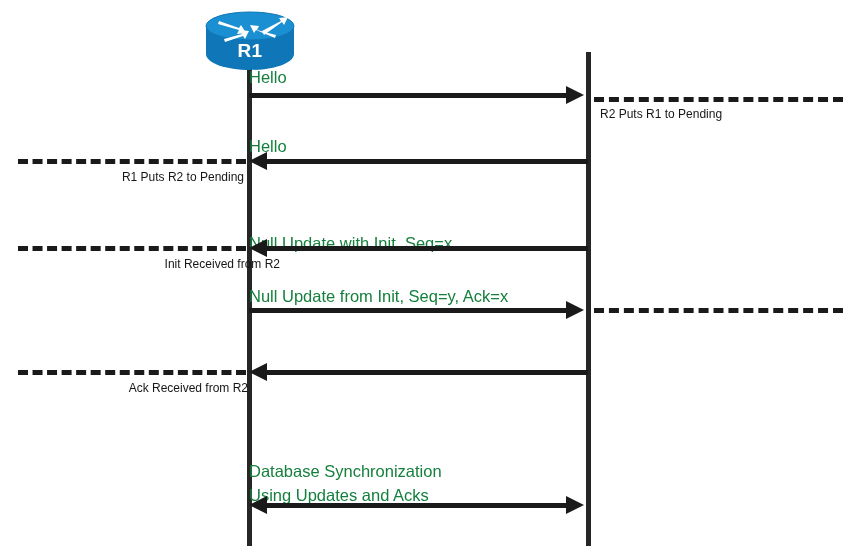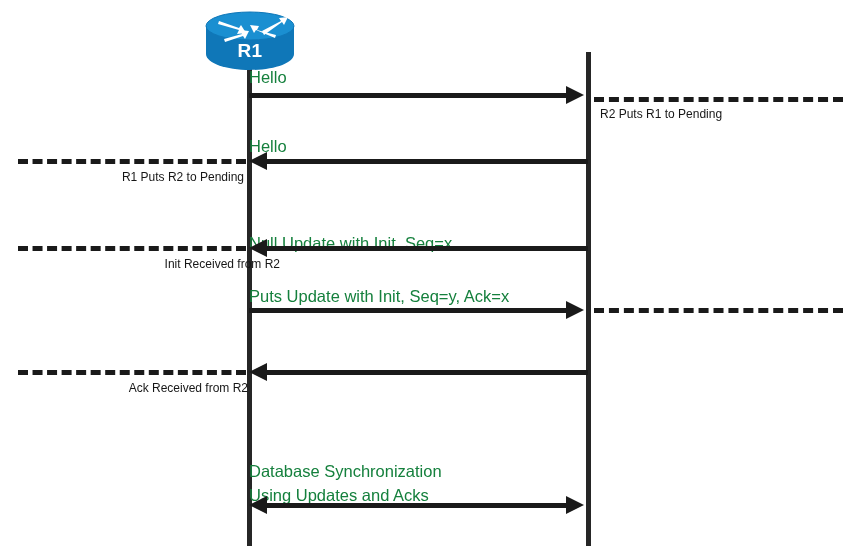--- a/index.html
+++ b/index.html
@@ -127,21 +127,21 @@
 
   <div class="msg-label" style="left:249px; top:209px; width:339px;margin-top:25px;">Null Update with Init, Seq=x</div>
   <div class="msg" style="left:266px; top:246px; width:322px;"></div>
   <div class="arrowhead left" style="left:249px; top:239px;"></div>
 
   <div class="dashline" style="left:18px; top:246px; width:228px;"></div>
   <div class="note right-align" style="left:0px; top:254px; width:244px;padding-left:36px;">
     <div>Init Received from R2</div>
   </div>
 
-  <div class="msg-label" style="left:249px; top:287px; width:339px;">Puts Update with Init, Seq=y, Ack=x</div>
+  <div class="msg-label" style="left:249px; top:287px; width:339px;">Null Update from Init, Seq=y, Ack=x</div>
   <div class="msg" style="left:249px; top:308px; width:321px;"></div>
   <div class="arrowhead right" style="left:566px; top:301px;"></div>
 
   <div class="dashline" style="left:594px; top:308px; width:249px;"></div>
   <div class="note left-align" style="left:600px; top:315px; width:261px;">
   </div>
 
   <div class="msg" style="left:266px; top:370px; width:322px;"></div>
   <div class="arrowhead left" style="left:249px; top:363px;"></div>
 

